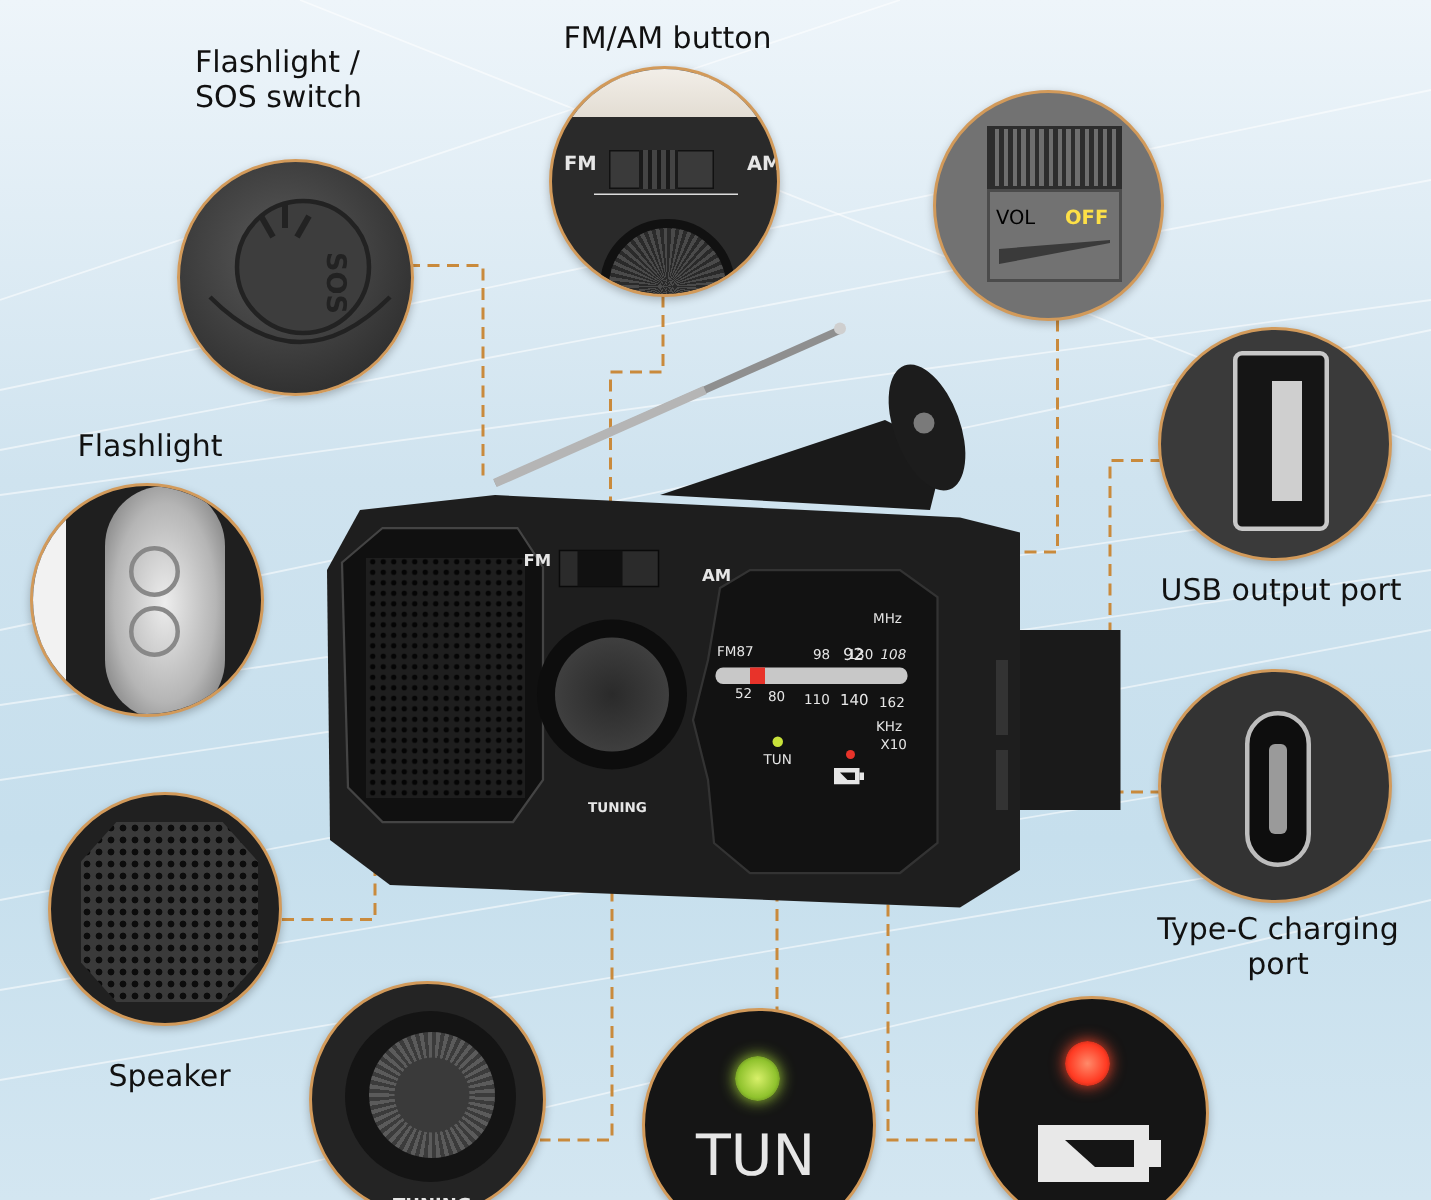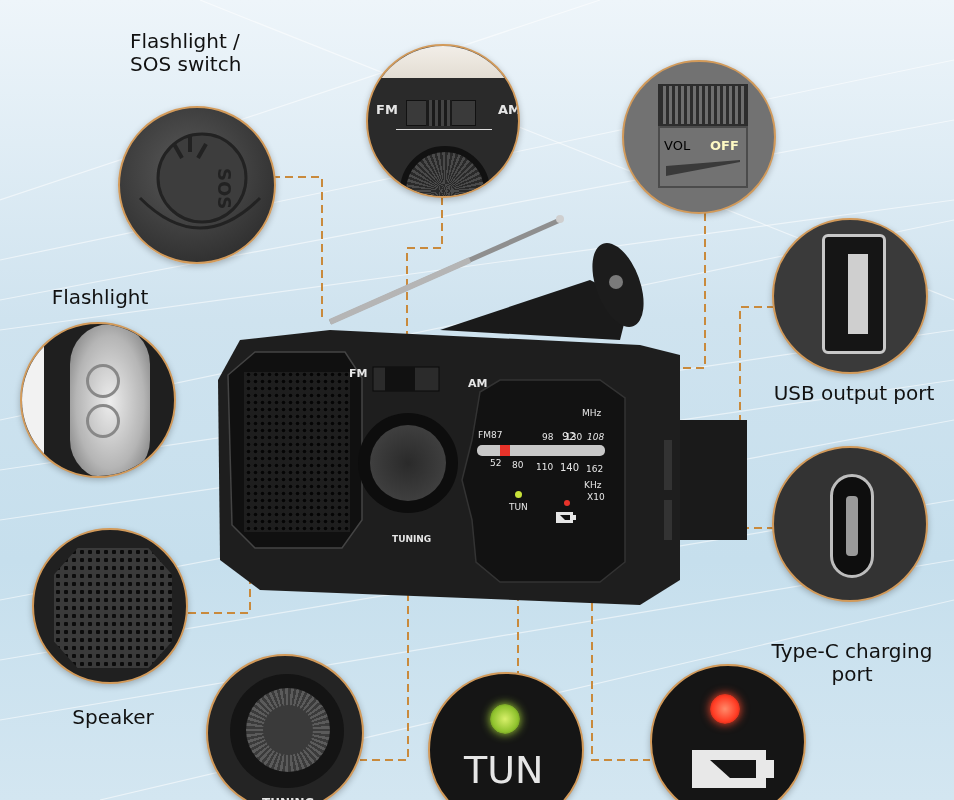--- a/index.html
+++ b/index.html
@@ -53,23 +53,24 @@
       <path d="M775 528 L660 528"></path>
       <path d="M188 613 L250 613 L250 488"></path>
       <path d="M408 489 L408 760 L360 760"></path>
       <path d="M518 502 L518 680"></path>
       <path d="M573 505 L592 505 L592 760 L650 760"></path>
     </g>
   </svg>
 
   <div class="label" style="left:130px; top:30px; width:140px; text-align:left;">Flashlight /
 SOS switch</div>
+  <div class="label" style="left:355px; top:14px; width:180px;">FM/AM button</div>
   <div class="label" style="left:40px; top:286px; width:120px;">Flashlight</div>
   <div class="label" style="left:754px; top:382px; width:200px;">USB output port</div>
-  <div class="label" style="left:752px; top:640px; width:200px;text-align:center;">Type-C charging
+  <div class="label" style="left:752px; top:608px; width:200px;text-align:center;">Type-C charging
 port</div>
   <div class="label" style="left:58px; top:706px; width:110px;">Speaker</div>
 
   <div class="circle" style="left:118px; top:106px; width:158px; height:158px; background:radial-gradient(circle at 45% 40%, #5a5a5a, #2e2e2e 80%);">
     <svg width="158" height="158">
       <circle cx="82" cy="70" r="44" fill="#3d3d3d" stroke="#222" stroke-width="3"></circle>
       <path d="M20 90 Q80 150 140 90" stroke="#222" stroke-width="3" fill="none"></path>
       <text x="98" y="60" fill="#222" font-size="18" font-family="DejaVu Sans, sans-serif" font-weight="bold" transform="rotate(90 98 60)">SOS</text>
       <path d="M62 50 l-8 -14 M70 44 l0 -16 M78 50 l8 -14" stroke="#222" stroke-width="4"></path>
     </svg>
@@ -82,21 +83,21 @@
     <div class="txt" style="left:8px; top:56px; font-size:13px; font-weight:bold;">FM</div>
     <div class="txt" style="left:130px; top:56px; font-size:13px; font-weight:bold;">AM</div>
     <div style="position:absolute; left:28px; top:82px; width:96px; height:2px; border-bottom:1px solid #ddd;"></div>
     <div style="position:absolute; left:32px; top:100px; width:90px; height:90px; border-radius:50%; background:repeating-conic-gradient(#2a2a2a 0 4deg,#4a4a4a 4deg 8deg); border:6px solid #111;"></div>
   </div>
 
   <div class="circle" style="left:622px; top:60px; width:154px; height:154px; background:#727272;">
     <div style="position:absolute; left:34px; top:22px; width:90px; height:42px; background:repeating-linear-gradient(90deg,#2d2d2d 0 3px,#6e6e6e 3px 6px); border:2px solid #2d2d2d;"></div>
     <div style="position:absolute; left:34px; top:64px; width:90px; height:62px; border:2px solid #4b4b4b;"></div>
     <div class="txt" style="left:40px; top:76px; font-size:13px; color:#000000; font-weight:normal;">VOL</div>
-    <div class="txt" style="left:86px; top:76px; font-size:13px; color:#fef9c3; font-weight:bold;">OFF</div>
+    <div class="txt" style="left:86px; top:76px; font-size:13px; color:#fde047; font-weight:bold;">OFF</div>
     <svg style="position:absolute; left:40px; top:96px;" width="80" height="20">
         <path d="M2 18 L2 8 L76 2 L76 4 Z" fill="#3a3a3a"></path>
       </svg>
   </div>
 
   <div class="circle" style="left:20px; top:322px; width:156px; height:156px; background:#1f1f1f;">
     <div style="position:absolute; left:0; top:0; width:22px; height:156px; background:#f2f2f2;"></div>
     <div style="position:absolute; left:48px; top:0; width:80px; height:156px; border-radius:40px; background:radial-gradient(ellipse at 50% 50%, #ededed, #b5b5b5 60%, #6e6e6e);"></div>
     <div style="position:absolute; left:64px; top:40px; width:34px; height:34px; border-radius:50%; border:3px solid #888;"></div>
     <div style="position:absolute; left:64px; top:80px; width:34px; height:34px; border-radius:50%; border:3px solid #888;"></div>

